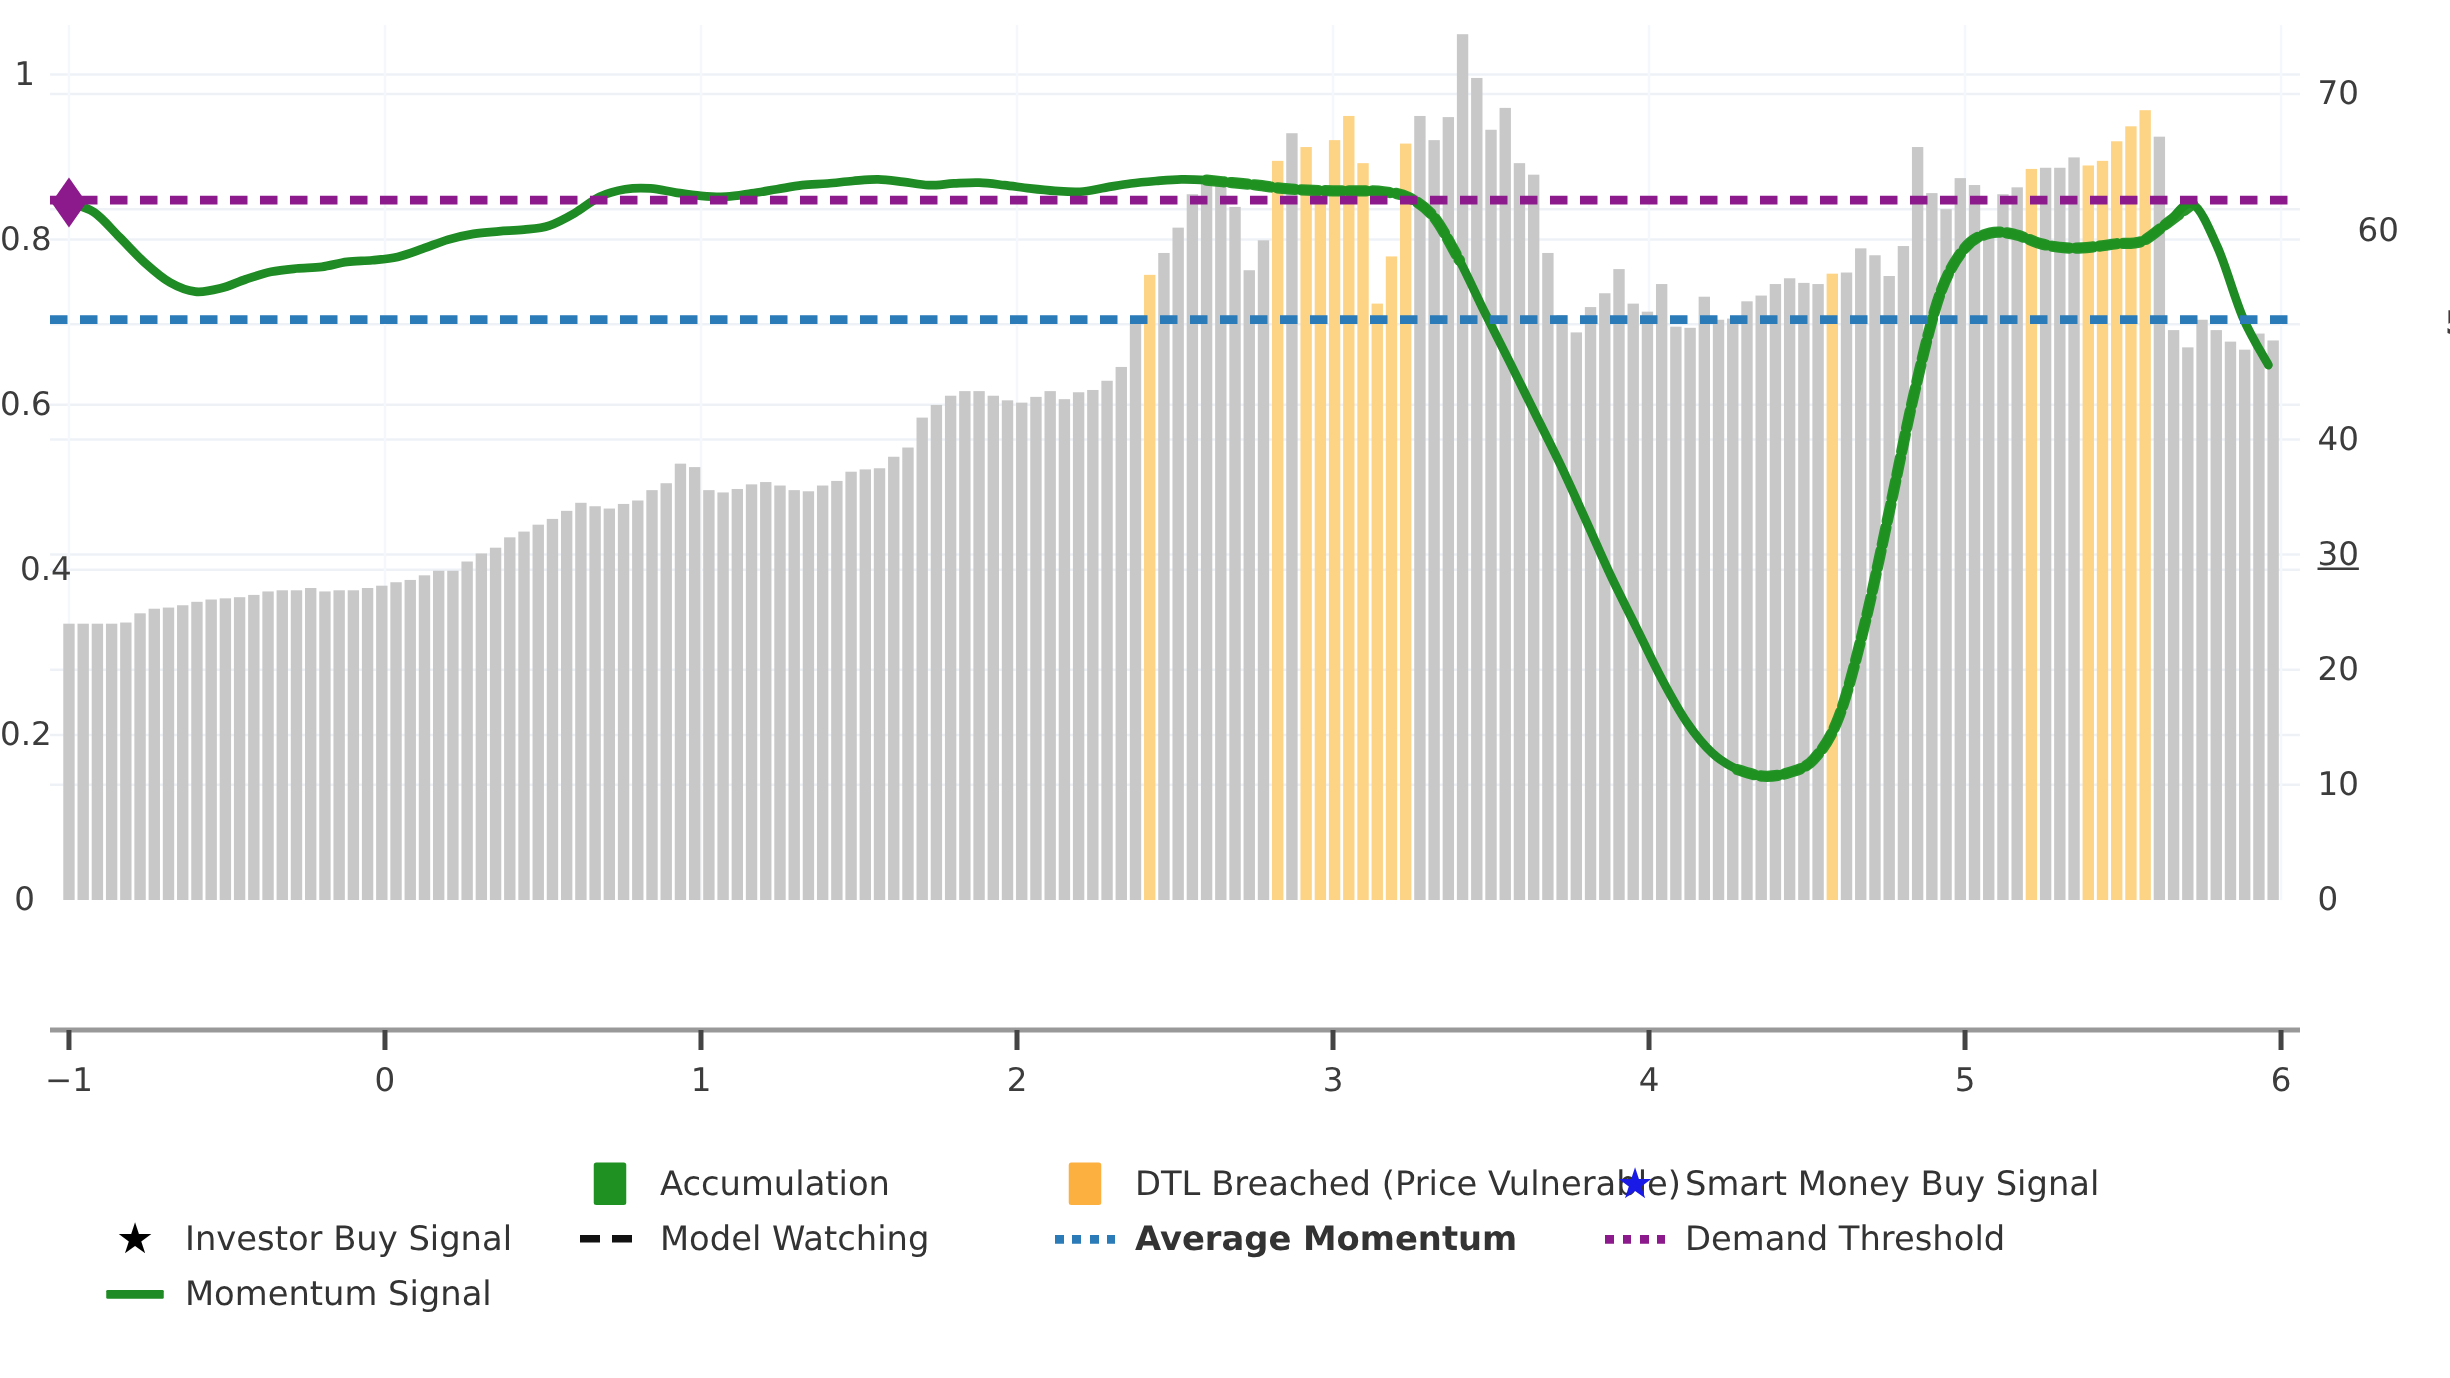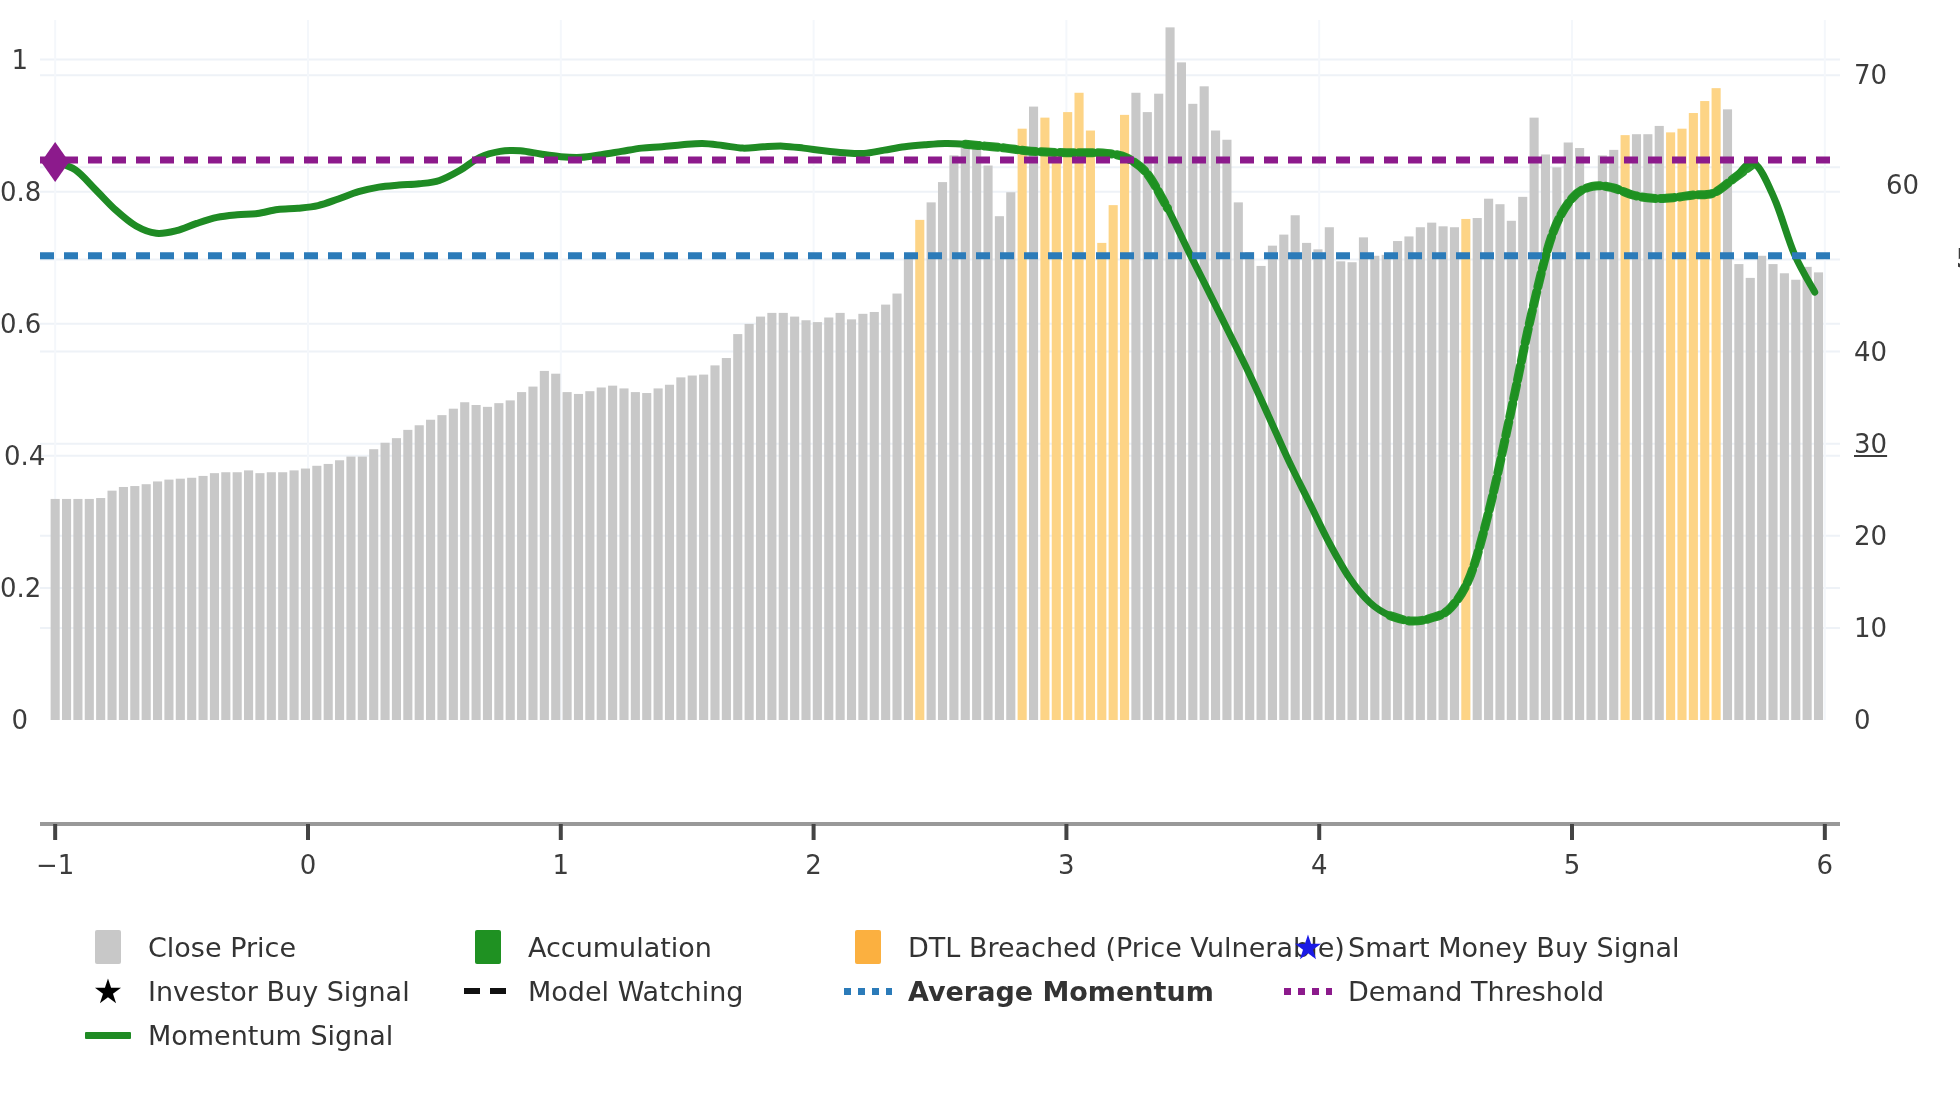--- a/index.html
+++ b/index.html
@@ -232,21 +232,21 @@
           <line x1="0" y1="140" x2="1800" y2="140" stroke="#8c1a8c" stroke-width="7" stroke-dasharray="14 10" stroke-linecap="butt"></line>
         </g>
         <polygon points="1.168539325842712,141.9811320754717 15.168539325842712,121.98113207547169 29.168539325842712,141.9811320754717 15.168539325842712,161.9811320754717" fill="#8c1a8c"></polygon>
         <g></g>
       </svg>
   </div>
 
   <div id="ticklayer">
       <div class="tick ytick-left" style="left: 0px; width: 28px; top: 707px;">0</div>
       <div class="tick ytick-left" style="left: 0px; width: 28px; top: 574.925px; text-align: center;">0.2</div>
-      <div class="tick ytick-left" style="left: 4px; width: 28px; top: 442.849px; text-align: right;">0.4</div>
+      <div class="tick ytick-left" style="left: 16px; width: 28px; top: 442.849px; text-align: right;">0.4</div>
       <div class="tick ytick-left" style="left: 0px; width: 28px; top: 310.774px;">0.6</div>
       <div class="tick ytick-left" style="left: 0px; width: 28px; top: 178.698px;">0.8</div>
       <div class="tick ytick-left" style="left: 0px; width: 28px; top: 46.6226px;">1</div>
       <div class="tick ytick-right" style="left: 1854px; top: 707px;">0</div>
       <div class="tick ytick-right" style="left: 1854px; top: 614.895px;">10</div>
       <div class="tick ytick-right" style="left: 1854px; top: 522.789px;">20</div>
       <div class="tick ytick-right" style="left: 1854px; top: 430.684px; text-decoration: underline;">30</div>
       <div class="tick ytick-right" style="left: 1854px; top: 338.579px;">40</div>
       <div class="tick ytick-right" style="left: 1956px; top: 246.474px; font-weight: bold;">50</div>
       <div class="tick ytick-right" style="left: 1854px; top: 172px; margin-left: 32px;">60</div>
@@ -268,26 +268,20 @@
         <line x1="1066.4044943820227" y1="6" x2="1066.4044943820227" y2="22" stroke="#444444" stroke-width="4"></line>
         <line x1="1319.2134831460676" y1="6" x2="1319.2134831460676" y2="22" stroke="#444444" stroke-width="4"></line>
         <line x1="1572.0224719101127" y1="6" x2="1572.0224719101127" y2="22" stroke="#444444" stroke-width="4"></line>
         <line x1="1824.8314606741576" y1="6" x2="1824.8314606741576" y2="22" stroke="#444444" stroke-width="4"></line>
       </svg>
     </div>
 
 
   <div id="legend">
       <div class="lgrow" style="position: relative; height: 44px;">
-        <div class="lgitem" style="position: absolute; left: 0px;">
-          <div class="lgkey">
-            <div class="sw-rect" style="background: rgb(200, 200, 200);"></div>
-          </div>
-          <div class="lglabel">Close Price</div>
-        </div>
         <div class="lgitem" style="position: absolute; left: 380px;">
           <div class="lgkey">
             <div class="sw-rect" style="background: rgb(31, 145, 34);"></div>
           </div>
           <div class="lglabel">Accumulation</div>
         </div>
         <div class="lgitem" style="position: absolute; left: 760px;">
           <div class="lgkey">
             <div class="sw-rect" style="background: rgb(251, 176, 64);"></div>
           </div>

